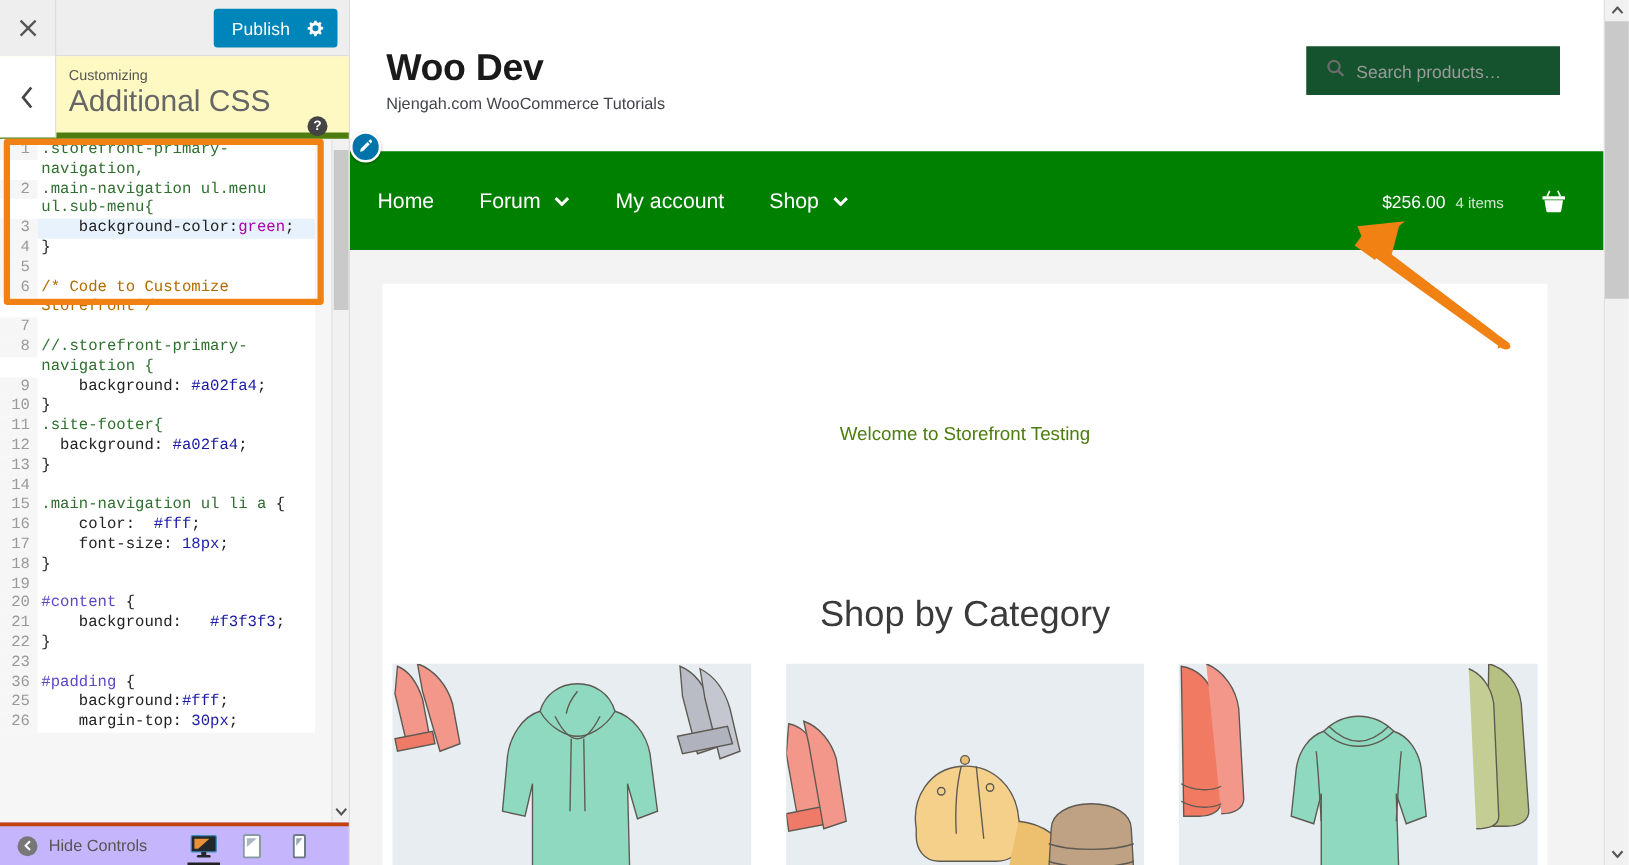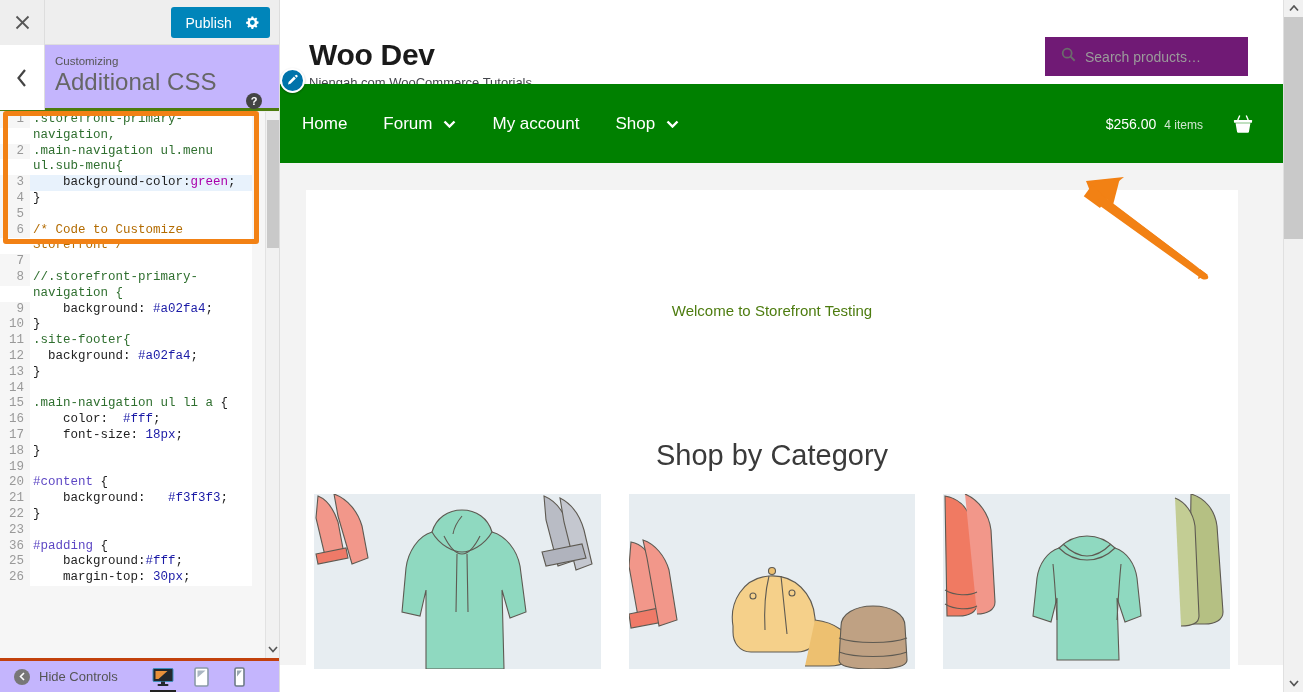--- a/index.html
+++ b/index.html
@@ -44,22 +44,22 @@
     cursor: pointer;
   }
   #cz-publish .lbl {
     color: #fff; font-size: 14px; letter-spacing: .1px;
   }
   #cz-publish .gear { margin-left: 13px; display:flex; align-items:center; }
 
   
   #cz-header {
     position: absolute; left: 0; top: 45px; width: 280px; height: 66px;
-    background: #c4b5fd;
-    border-bottom: 3px solid #4d7c0f;
+    background: #fef9c3;
+    border-bottom: 5px solid #4d7c0f;
   }
   #cz-back {
     position: absolute; left: 0; top: 0; width: 45px; height: 65px;
     background: #fff;
     border-right: 1px solid #ddd;
     display: flex; align-items: center; justify-content: center;
     cursor: pointer;
   }
   #cz-titles { position: absolute; left: 55px; top: 8px; }
   #cz-sub {
@@ -160,36 +160,36 @@
     height: 3px; background: #222;
   }
 
   
   #preview {
     position: absolute; left: 280px; top: 0;
     width: 1003px; height: 692px;
     background: #fff; overflow: hidden;
   }
   #site-header {
-    position: relative; height: 84px; background: #fff;
+    position: relative; height: 121px; background: #fff;
     padding: 0 28px;
   }
   #site-title {
     position: absolute; left: 29px; top: 38px;
     font-size: 30px; font-weight: bold; color: #1a1a1a;
     letter-spacing: -.3px; line-height: 34px;
   }
   #site-tagline {
     position: absolute; left: 29px; top: 74px;
     font-size: 13px; color: #43454b; line-height: 17px;
   }
   #search-box {
     position: absolute; right: 35px; top: 37px;
     width: 203px; height: 39px;
-    background: #701a75;
+    background: #14532d;
     display: flex; align-items: center; padding-left: 16px;
     cursor: text;
   }
   #search-box .ph { margin-left: 9px; font-size: 14px; color: #9b9b9b; }
 
   #site-nav {
     position: relative;
     height: 79px; background: #008000;
     display: flex; align-items: center;
     padding-left: 22px;

